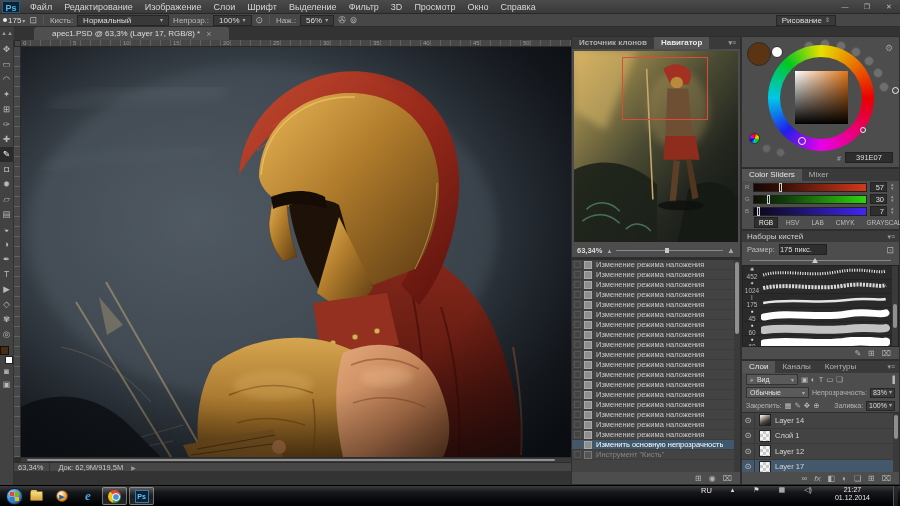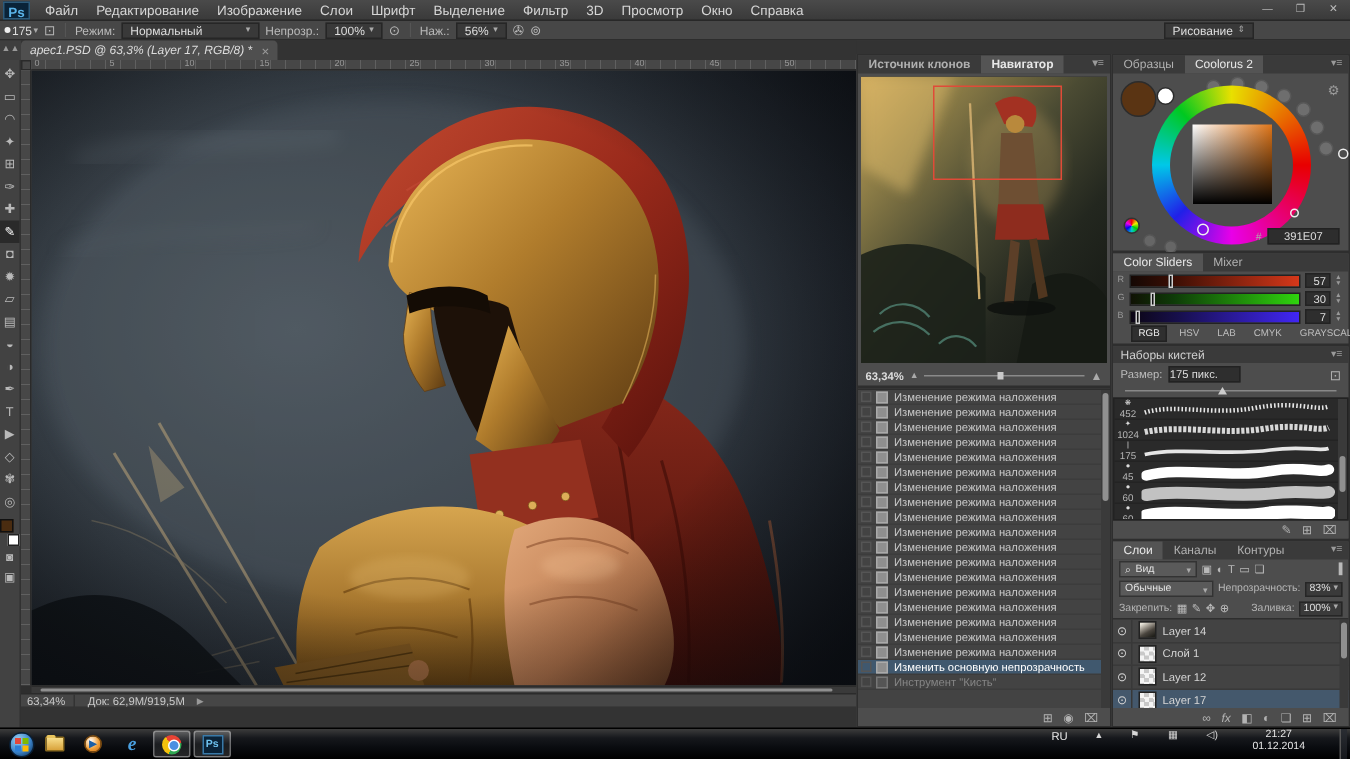--- a/index.html
+++ b/index.html
@@ -26,22 +26,22 @@
     color:#ddd; display:flex; gap:3px; white-space:nowrap; }
   .olabel { color:#b9b9b9; white-space:nowrap; }
   .oicon { color:#b5b5b5; font-size:9px; line-height:11px; }
   .osep { width:1px; height:10px; background:#333; border-right:1px solid #555; margin:0 2px; }
   #workspace-box { margin-left:auto; margin-right:64px; }
 
   
   #tabrow { position:absolute; top:27px; left:0; width:571px; height:13px; background:#333; display:flex; }
   #toolbar-header { width:14px; height:13px; background:#3e3e3e; color:#999; font-size:6px;
     text-align:center; line-height:13px; }
-  #doctab { background:#4f4f4f; border-radius:3px 3px 0 0; padding:0 6px; margin-left:0;
-    font-size:8px; color:#ddd; display:flex; align-items:center; gap:6px; height:13px;font-style:italic; }
+  #doctab { background:#4f4f4f; border-radius:3px 3px 0 0; padding:0 18px; margin-left:20px;
+    font-size:8px; color:#ddd; display:flex; align-items:center; gap:6px; height:13px; }
   #doctab .close { color:#999; font-size:9px; }
 
   
   #toolbar { position:absolute; top:40px; left:0; width:14px; height:445px; background:#424242;
     border-right:1px solid #313131; display:flex; flex-direction:column; align-items:center; padding-top:2px; }
   .tool { width:13px; height:15px; font-size:8.5px; color:#b9b9b9; text-align:center; line-height:15px; }
   .tool.sel { background:#2a2a2a; color:#fff; }
   #swatches { position:relative; width:13px; height:18px; margin-top:4px; }
   #bg-swatch { position:absolute; right:0; bottom:0; width:8px; height:8px; border:1px solid #222; background:#fff; }
   #fg-swatch { position:absolute; left:0; top:0; width:9px; height:9px; border:1px solid #111; }
@@ -232,21 +232,21 @@
 </div>
 
 <div id="optionsbar">
   <div class="tool-preview">
     <span class="dot"></span>
     <span>175</span>
     <span class="chev">▾</span>
   </div>
   <span class="oicon">⊡</span>
   <span class="osep"></span>
-  <span class="olabel">Режим:</span>
+  <span class="olabel">Кисть:</span>
   <div class="obox" style="width:92px">
     <span>Нормальный</span>
     <span class="chev" style="margin-left:auto">▾</span>
   </div>
   <span class="olabel">Непрозр.:</span>
   <div class="obox">
     <span>100%</span>
     <span class="chev">▾</span>
   </div>
   <span class="oicon">⊙</span>
@@ -597,25 +597,20 @@
       </div>
   </div>
   <div class="pfooter">
     <span>⊞</span>
     <span>◉</span>
     <span>⌧</span>
   </div>
 </div>
 
 <div id="coolorus" class="pgroup">
-  <div class="ptabs">
-    <div class="ptab">Образцы</div>
-    <div class="ptab active">Coolorus 2</div>
-    <div class="pmenu">▾≡</div>
-  </div>
   <div id="cool-body">
     <div class="circ" id="cool-fg" style="background: rgb(90, 52, 19);"></div>
     <div class="circ" id="cool-bg"></div>
     <div class="circ hdot" style="left:62px;top:4px"></div>
     <div class="circ hdot" style="left:78px;top:2px"></div>
     <div class="circ hdot" style="left:94px;top:4px"></div>
     <div class="circ hdot" style="left:109px;top:10px"></div>
     <div class="circ hdot" style="left:122px;top:19px"></div>
     <div class="circ hdot" style="left:131px;top:31px"></div>
     <div class="circ hdot" style="left:137px;top:45px"></div>

